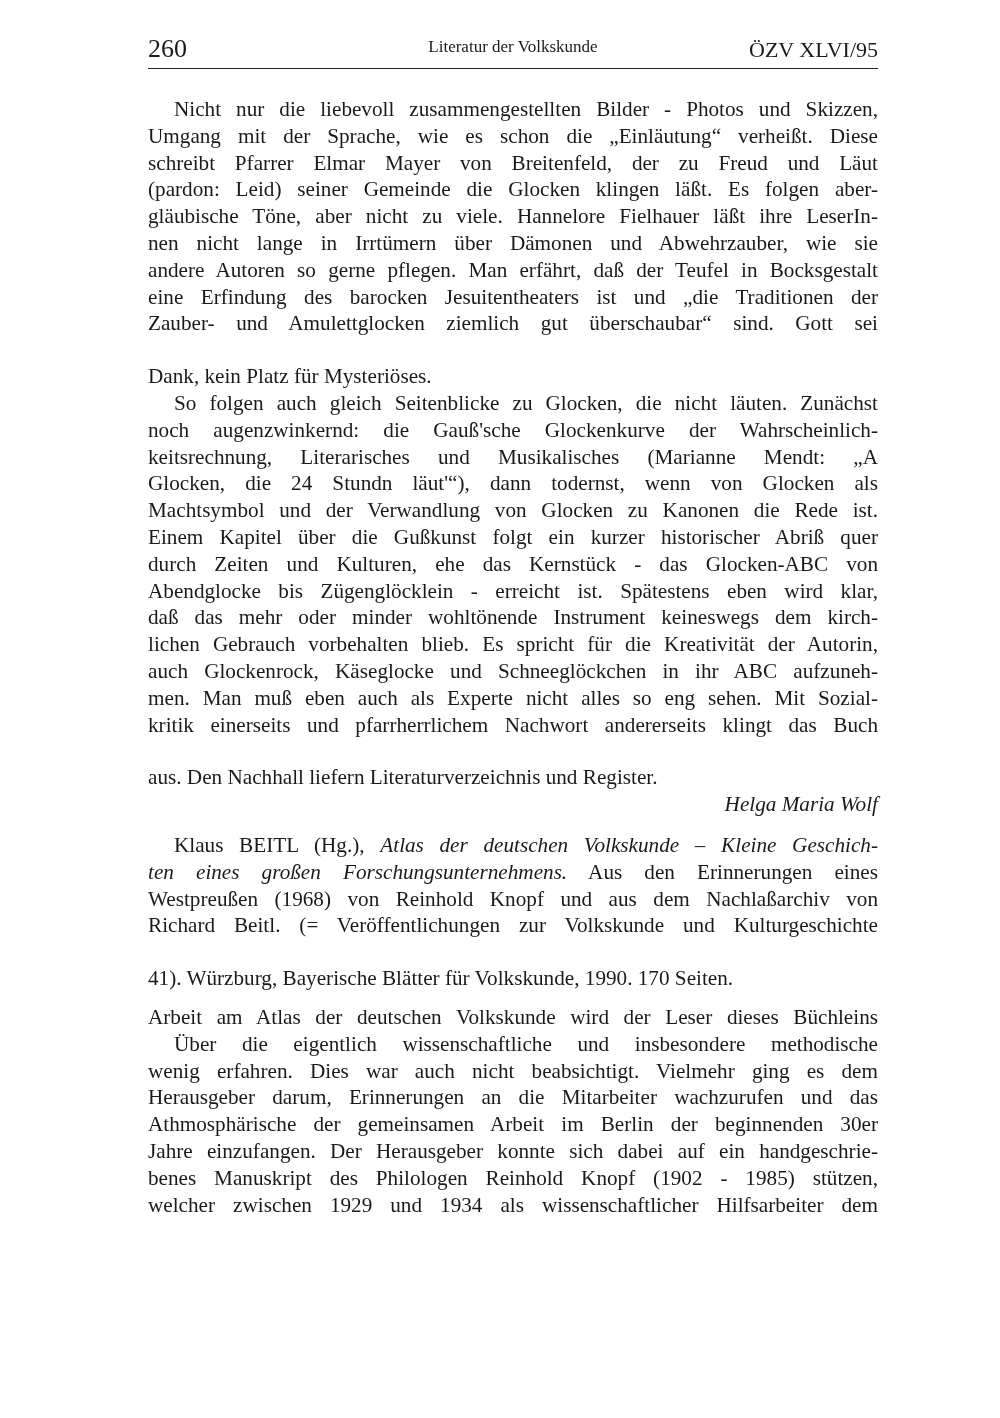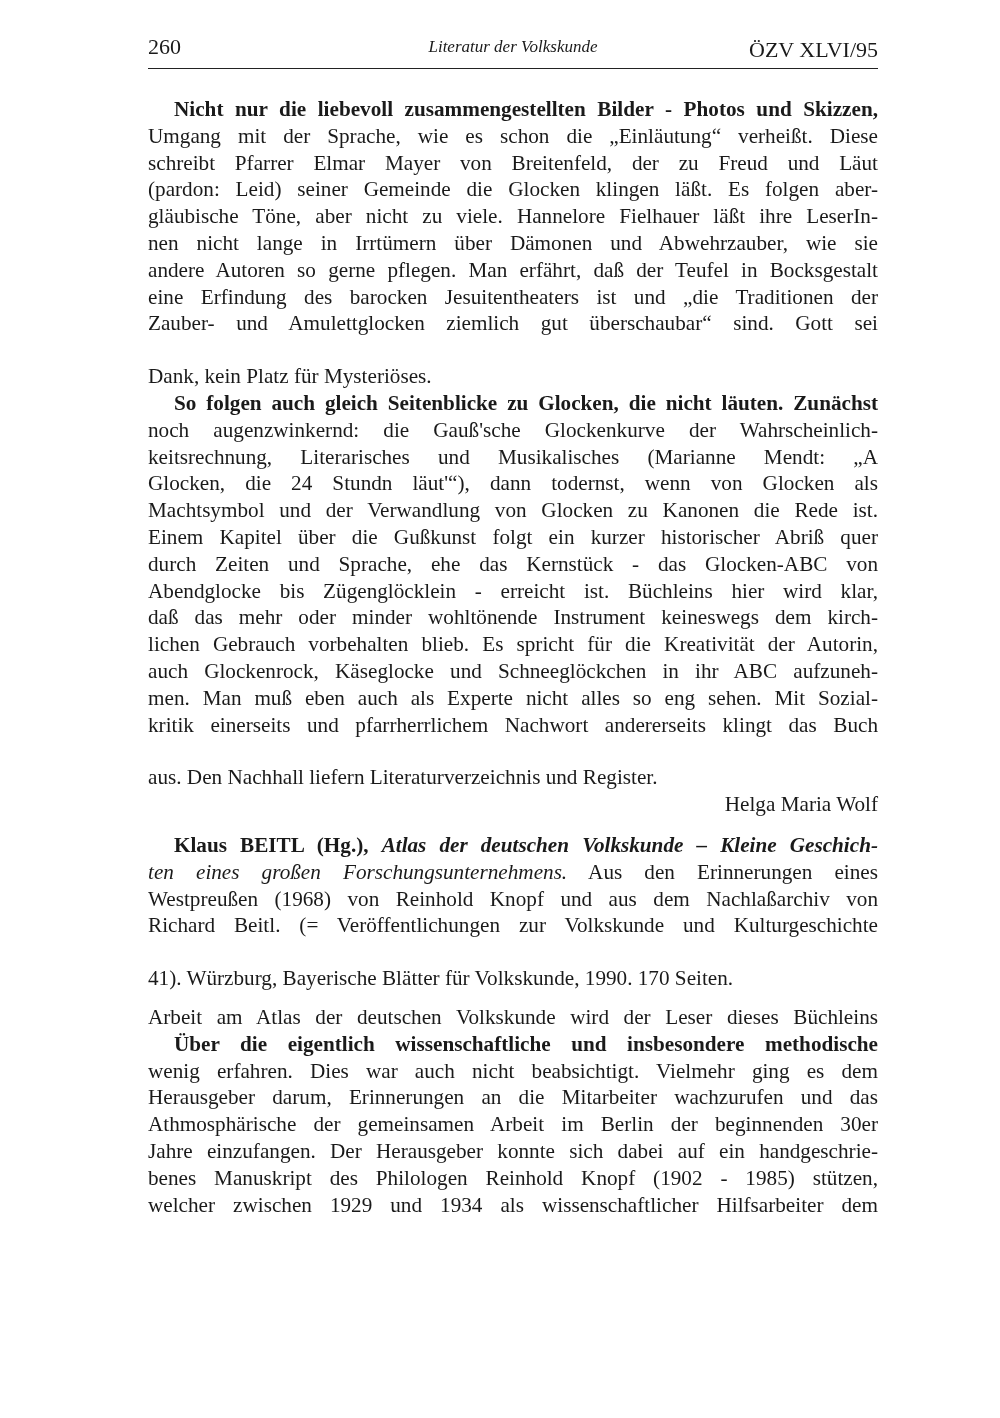--- a/index.html
+++ b/index.html
@@ -5,38 +5,38 @@
     html, body { margin: 0; padding: 0; background: #ffffff; }
     body {
       width: 1000px; height: 1418px; position: relative; overflow: hidden;
       font-family: "Liberation Serif", "DejaVu Serif", serif;
       color: #1a1a1a;
     }
     .header {
       position: absolute; left: 148px; top: 34px; width: 730px; height: 30px;
       font-size: 19px;
     }
-    .header .pageno { position: absolute; left: 0; top: 0; font-size: 22px; }
-    .header .running { position: absolute; left: 0; right: 0; top: 3px; text-align: center; font-size: 17px; font-style: italic; }
+    .header .pageno { position: absolute; left: 0; top: 0; font-size: 26px; }
+    .header .running { position: absolute; left: 0; right: 0; top: 3px; text-align: center; font-size: 17px; }
     .header .journal { position: absolute; right: 0; top: 3px; font-size: 22px; }
     .rule {
       position: absolute; left: 148px; top: 68px; width: 730px; height: 0;
       border-top: 1.6px solid #222;
     }
     .block {
       position: absolute; left: 148px; width: 730px;
       font-size: 21.2px; line-height: 26.8px;
     }
     .line {
       display: block; text-align: justify; text-align-last: justify;
       white-space: nowrap; height: 26.8px;
     }
     .line.last { text-align-last: left; margin-top: 26px; }
-    .line.indent { text-indent: 26px; font-weight: bold; }
-    .line.right { text-align-last: right; }
+    .line.indent { text-indent: 26px; }
+    .line.right { text-align-last: right; font-style: italic; }
     .line span.i { font-style: italic; }
     #p1 { top: 96px; }
     #p2 { top: 832px; }
     #p3 { top: 1004px; }
   </style>
 </head>
 <body>
 
 <div class="header">
   <span class="pageno">260</span>
@@ -55,22 +55,22 @@
   <span class="line">andere Autoren so gerne pflegen. Man erfährt, daß der Teufel in Bocksgestalt</span>
   <span class="line">eine Erfindung des barocken Jesuitentheaters ist und „die Traditionen der</span>
   <span class="line">Zauber- und Amulettglocken ziemlich gut überschaubar“ sind. Gott sei</span>
   <span class="line last">Dank, kein Platz für Mysteriöses.</span>
   <span class="line indent">So folgen auch gleich Seitenblicke zu Glocken, die nicht läuten. Zunächst</span>
   <span class="line">noch augenzwinkernd: die Gauß'sche Glockenkurve der Wahrscheinlich-</span>
   <span class="line">keitsrechnung, Literarisches und Musikalisches (Marianne Mendt: „A</span>
   <span class="line">Glocken, die 24 Stundn läut'“), dann todernst, wenn von Glocken als</span>
   <span class="line">Machtsymbol und der Verwandlung von Glocken zu Kanonen die Rede ist.</span>
   <span class="line">Einem Kapitel über die Gußkunst folgt ein kurzer historischer Abriß quer</span>
-  <span class="line">durch Zeiten und Sprache, ehe das Kernstück - das Glocken-ABC von</span>
-  <span class="line">Abendglocke bis Zügenglöcklein - erreicht ist. Büchleins hier wird klar,</span>
+  <span class="line">durch Zeiten und Kulturen, ehe das Kernstück - das Glocken-ABC von</span>
+  <span class="line">Abendglocke bis Zügenglöcklein - erreicht ist. Spätestens eben wird klar,</span>
   <span class="line">daß das mehr oder minder wohltönende Instrument keineswegs dem kirch-</span>
   <span class="line">lichen Gebrauch vorbehalten blieb. Es spricht für die Kreativität der Autorin,</span>
   <span class="line">auch Glockenrock, Käseglocke und Schneeglöckchen in ihr ABC aufzuneh-</span>
   <span class="line">men. Man muß eben auch als Experte nicht alles so eng sehen. Mit Sozial-</span>
   <span class="line">kritik einerseits und pfarrherrlichem Nachwort andererseits klingt das Buch</span>
   <span class="line last">aus. Den Nachhall liefern Literaturverzeichnis und Register.</span>
   <span class="line right">Helga Maria Wolf</span>
 </div>
 
 <div class="block" id="p2">

